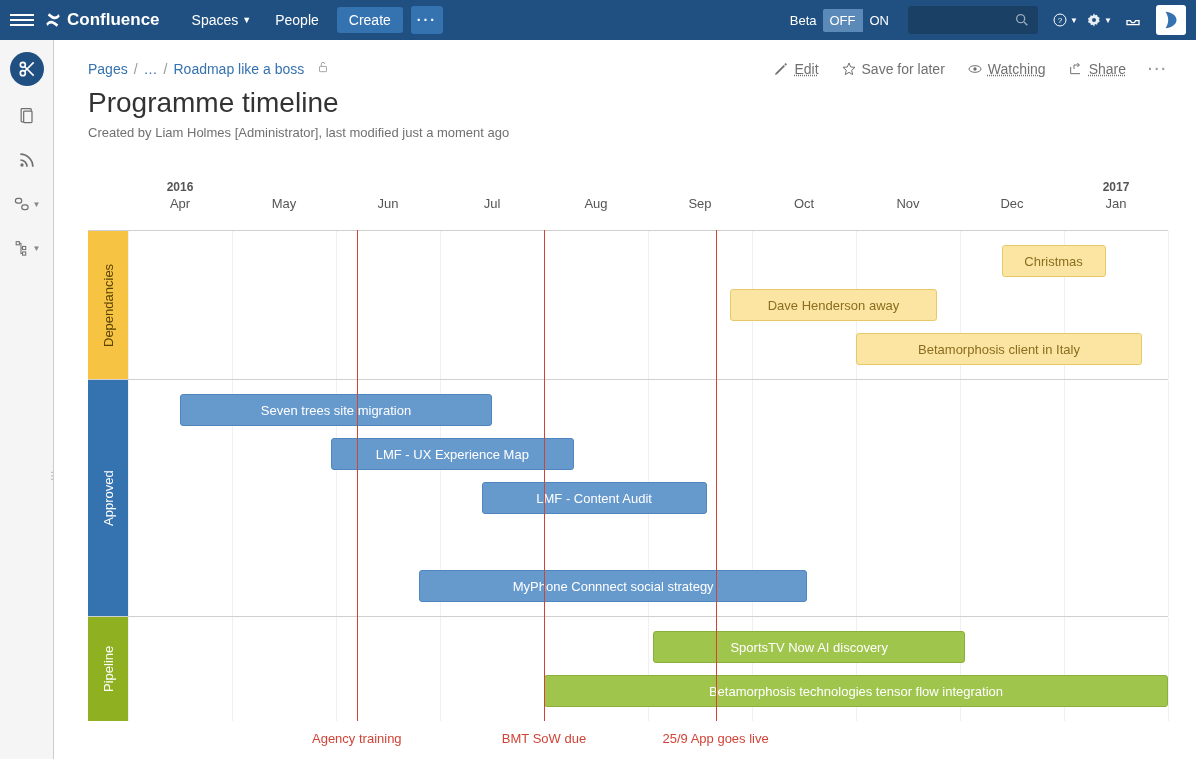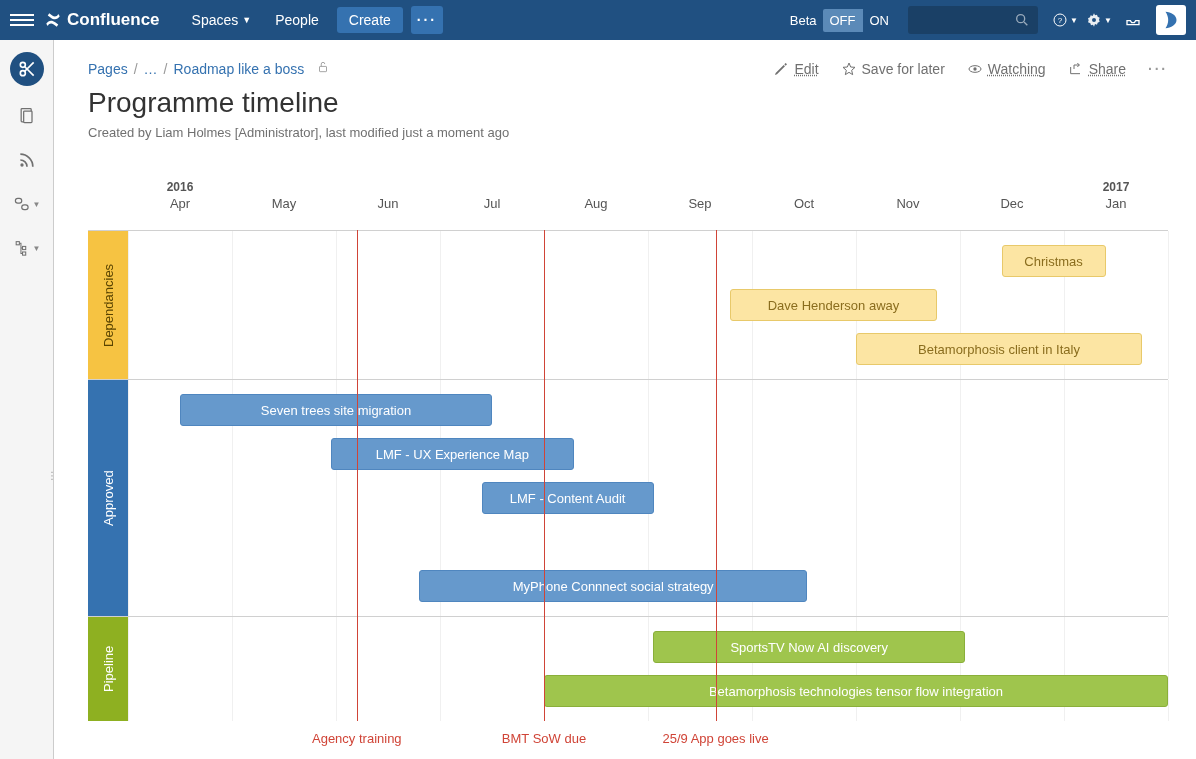--- a/index.html
+++ b/index.html
@@ -273,21 +273,21 @@
               <div class="grid" style="left: 312px;"></div>
               <div class="grid" style="left: 416px;"></div>
               <div class="grid" style="left: 520px;"></div>
               <div class="grid" style="left: 624px;"></div>
               <div class="grid" style="left: 728px;"></div>
               <div class="grid" style="left: 832px;"></div>
               <div class="grid" style="left: 936px;"></div>
               <div class="grid" style="left: 1040px;"></div>
               <div class="bar" style="left: 52px; width: 312px; top: 14px;">Seven trees site migration</div>
               <div class="bar" style="left: 202.8px; width: 243px; top: 58px;">LMF - UX Experience Map</div>
-              <div class="bar" style="left: 353.6px; width: 172px; top: 102px;">LMF - Content Audit</div>
+              <div class="bar" style="left: 353.6px; width: 225px; top: 102px;">LMF - Content Audit</div>
               <div class="bar" style="left: 291.2px; width: 388px; top: 190px;">MyPhone Connnect social strategy</div>
             </div>
           </div>
           <div class="lane lane-pipe">
             <div class="lane-label">Pipeline</div>
             <div class="lane-body" style="height: 104px;">
               <div class="grid" style="left: 0px;"></div>
               <div class="grid" style="left: 104px;"></div>
               <div class="grid" style="left: 208px;"></div>
               <div class="grid" style="left: 312px;"></div>

